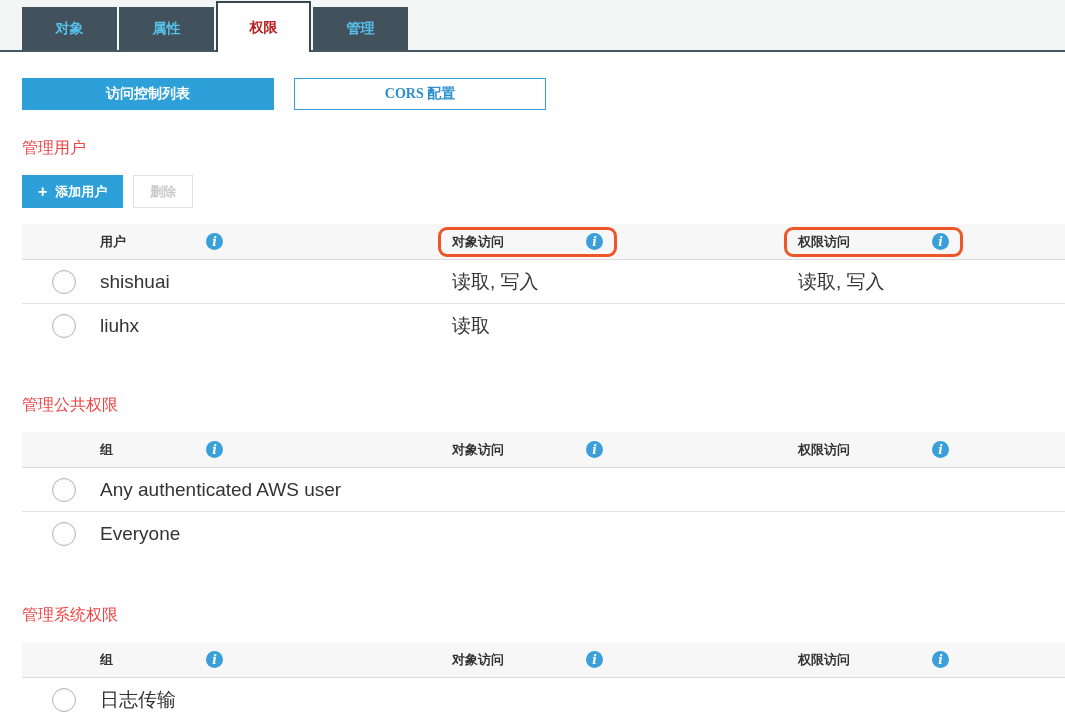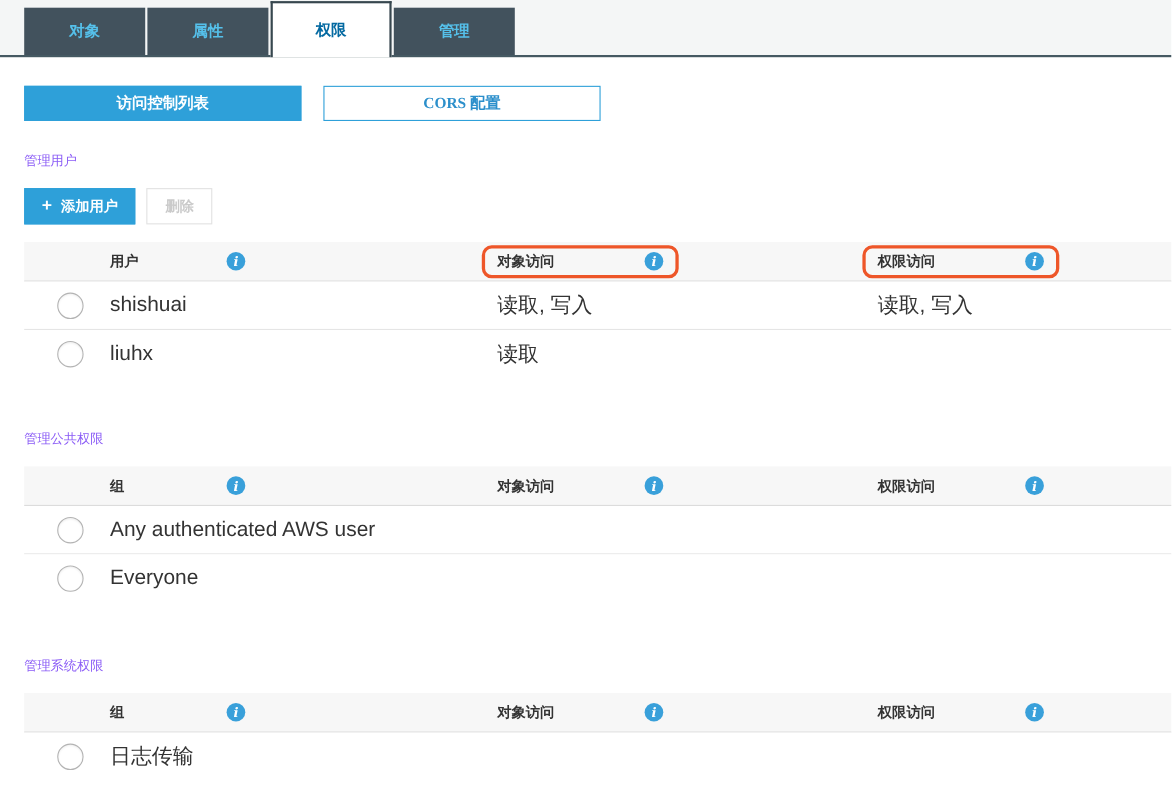--- a/index.html
+++ b/index.html
@@ -7,34 +7,34 @@
     font-family:"Liberation Sans","DejaVu Sans",sans-serif; color:#333; }
   .page { position:relative; width:1065px; height:726px; }
 
   
   .corner { position:absolute; top:6px; left:0; width:0; height:0;
     border-bottom:44px solid #f0f1f1; border-right:44px solid transparent; z-index:0; }
 
   
   .tabbar { position:relative; z-index:1; display:flex; align-items:flex-end;
     padding-left:22px; height:52px; background:#f4f6f6; border-bottom:2px solid #455962; }
-  .tab { height:43px; width:110px; margin-right:2px; background:#42525d; color:#55c0ea;
+  .tab { height:43px; width:95px; margin-right:2px; background:#42525d; color:#55c0ea;
     font-weight:bold; font-size:14px; display:flex; align-items:center; justify-content:center;
     cursor:pointer; }
-  .tab.active { background:#fff; color:#0369a1; border:2px solid #37474f; border-bottom:none;
+  .tab.active { background:#fff; color:#b91c1c; border:2px solid #37474f; border-bottom:none;
     height:51px; margin-bottom:-2px; z-index:2; }
 
   
   .viewbtns { display:flex; gap:20px; margin:26px 0 0 22px; }
   .vbtn { width:252px; height:32px; background:#fff; border:1px solid #2ea0d9; color:#2b8fcb;
     font-weight:bold; font-size:14px; font-family:Liberation Serif, serif; display:flex; align-items:center;
     justify-content:center; cursor:pointer; }
   .vbtn.active { background:#2ea0d9; color:#fff; }
 
-  h2.sec { margin:28px 0 0 22px; font-size:12px; font-weight:normal; color:#8b5cf6; }
+  h2.sec { margin:28px 0 0 22px; font-size:16px; font-weight:normal; color:#ef4444; }
   h2.sec.gap1 { margin-top:47px; }
   h2.sec.gap2 { margin-top:49px; }
 
   .actions { display:flex; gap:10px; margin:16px 0 0 22px; }
   .btn-add { background:#2ea0d9; border:1px solid #2ea0d9; color:#fff; font-weight:bold;
     font-size:13px; font-family:inherit; height:33px; padding:0 15px; display:flex;
     align-items:center; gap:8px; cursor:pointer; }
   .btn-add .plus { font-size:16px; font-weight:bold; line-height:1; }
   .btn-del { background:#fff; border:1px solid #e2e2e2; color:#cacaca; font-weight:bold;
     font-size:13px; font-family:Liberation Mono, monospace; height:33px; padding:0 16px; }

